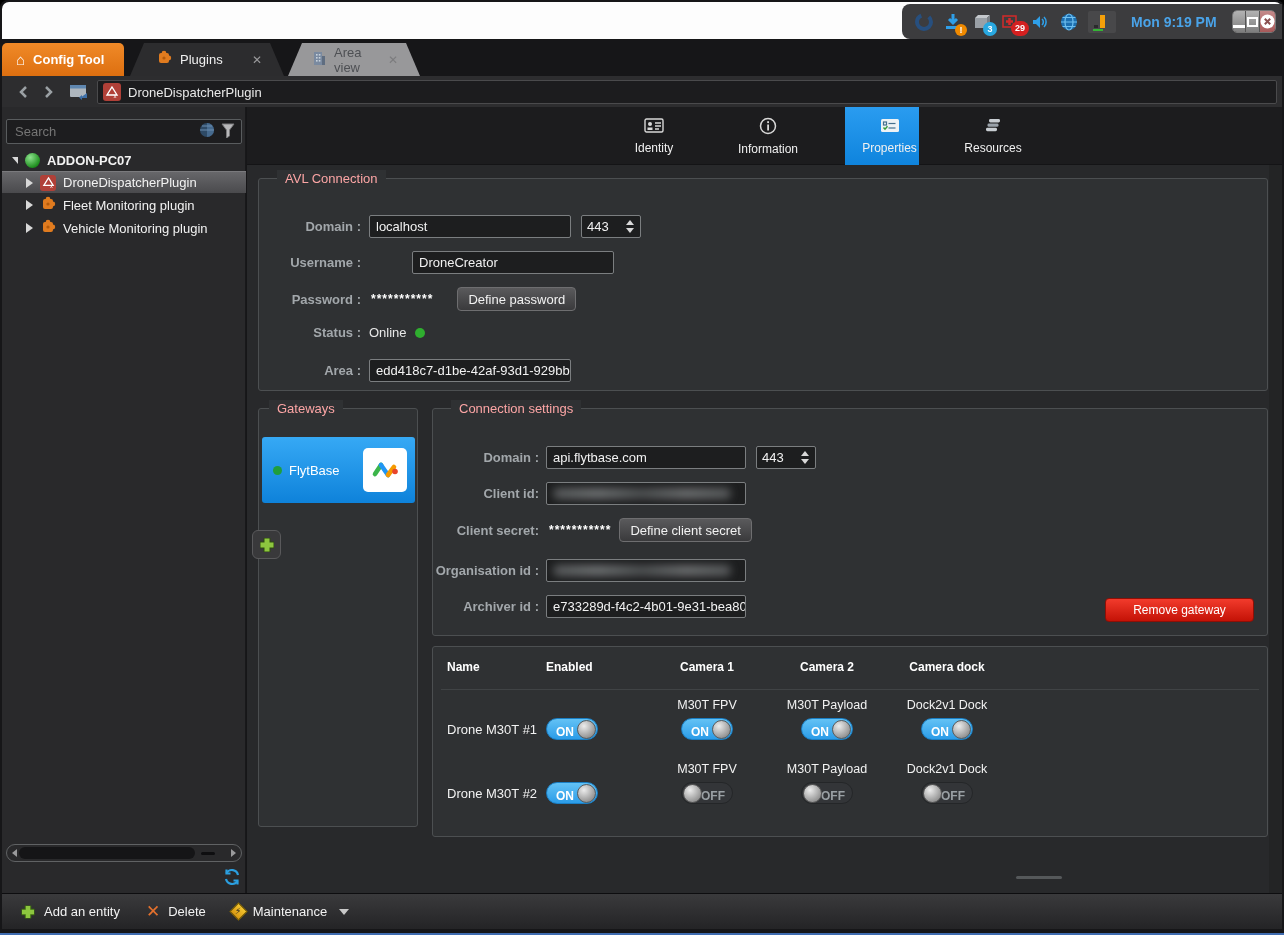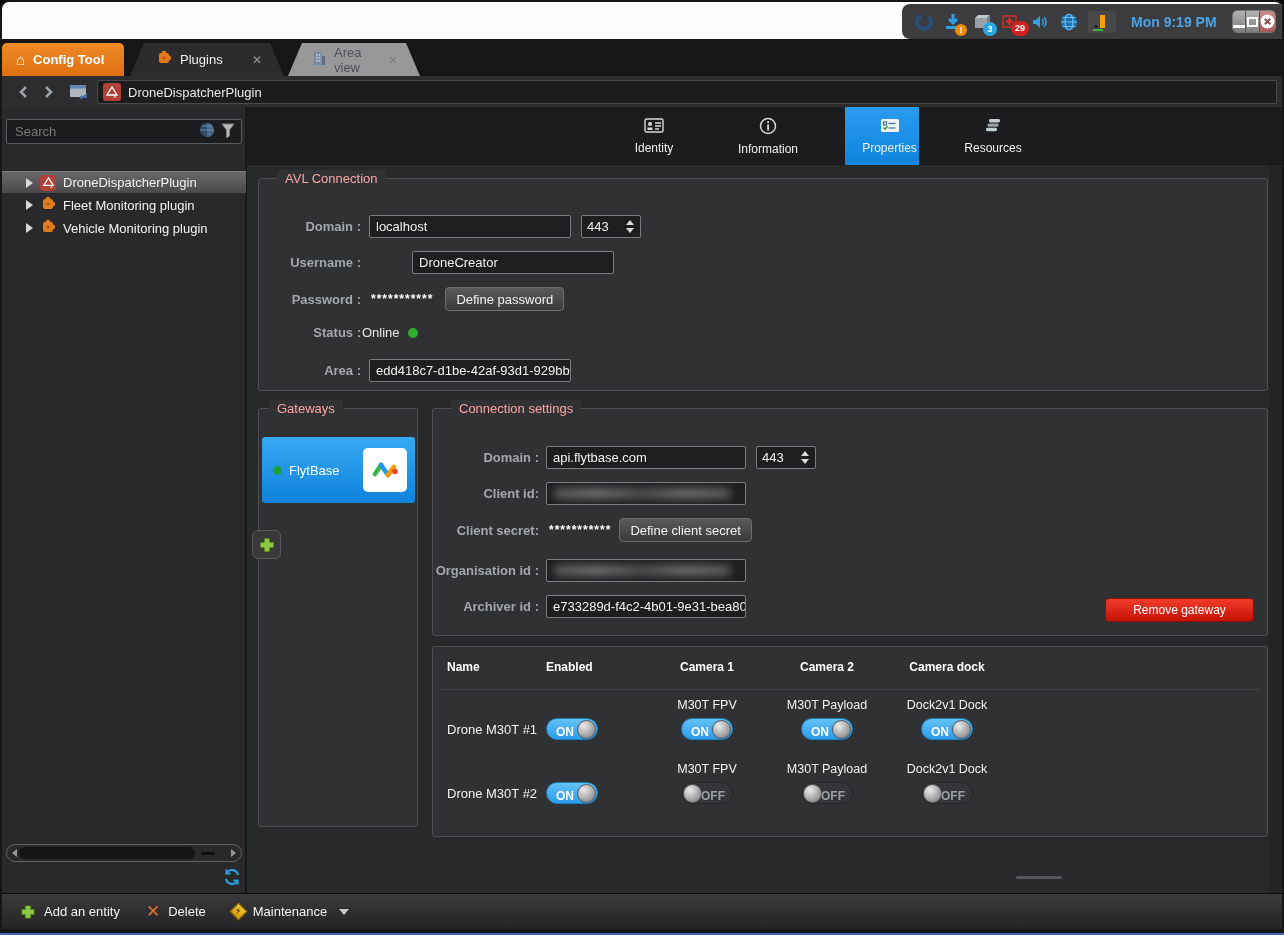--- a/index.html
+++ b/index.html
@@ -271,20 +271,25 @@
             <path d="M8 1 a7 7 0 0 1 0 14" fill="#466a8e"></path>
             <path d="M1 8 h14 M3 4 h10" stroke="#6a8cae" stroke-width="1"></path>
           </svg>
       </span>
       <span style="margin-right:8px;">
         <svg width="14" height="15" viewBox="0 0 14 15">
             <path d="M1 1 h12 l-4.5 6 v6 l-3 2 v-8z" fill="#b8b8ba" stroke="#7a7a7c"></path>
           </svg>
       </span>
     </div>
+    <div class="treerow" style="top:42px;">
+      <span class="caret-exp" style="margin-left:10px;"></span>
+      <span class="orb"></span>
+      <span style="font-weight:bold;">ADDON-PC07</span>
+    </div>
     <div class="treerow sel" style="top:64px;">
       <span class="caret-col" style="margin-left:24px;"></span>
       <span class="redplug">
         <svg width="13" height="13" viewBox="0 0 14 14">
             <polygon points="7,2 12,10 2,10" fill="none" stroke="#fff" stroke-width="1.4"></polygon>
             <text x="8.5" y="13" font-size="6" fill="#fff" font-family="sans-serif">x</text>
           </svg>
       </span>
       <span>DroneDispatcherPlugin</span>
     </div>
@@ -393,25 +398,25 @@
             </span>
         </span>
       </div>
       <div class="frow" style="left:0; top:72px; width:100%;gap:43px;">
         <span class="flabel" style="width:102px;">Username :</span>
         <span class="tinput" style="width:202px; margin-left:8px;">DroneCreator</span>
       </div>
       <div class="frow" style="left:0; top:108px; width:100%;">
         <span class="flabel" style="width:102px;">Password :</span>
         <span class="mask" style="margin-left:10px;">***********</span>
-        <span class="btn" style="margin-left:12px;">Define password</span>
+        <span class="btn" style="margin-left:24px;">Define password</span>
       </div>
       <div class="frow" style="left:0; top:146px; width:100%;">
         <span class="flabel" style="width:102px;">Status :</span>
-        <span style="margin-left:1px;">Online</span>
+        <span style="margin-left:8px;">Online</span>
         <span class="dot"></span>
       </div>
       <div class="frow" style="left:0; top:180px; width:100%;">
         <span class="flabel" style="width:102px;">Area :</span>
         <span class="tinput" style="width:202px; margin-left:8px;">edd418c7-d1be-42af-93d1-929bbe8</span>
       </div>
     </div>
 
     <div class="panel" style="left:11px; top:301px; width:160px; height:419px;">
       <span class="legend" style="left:10px;">Gateways</span>

